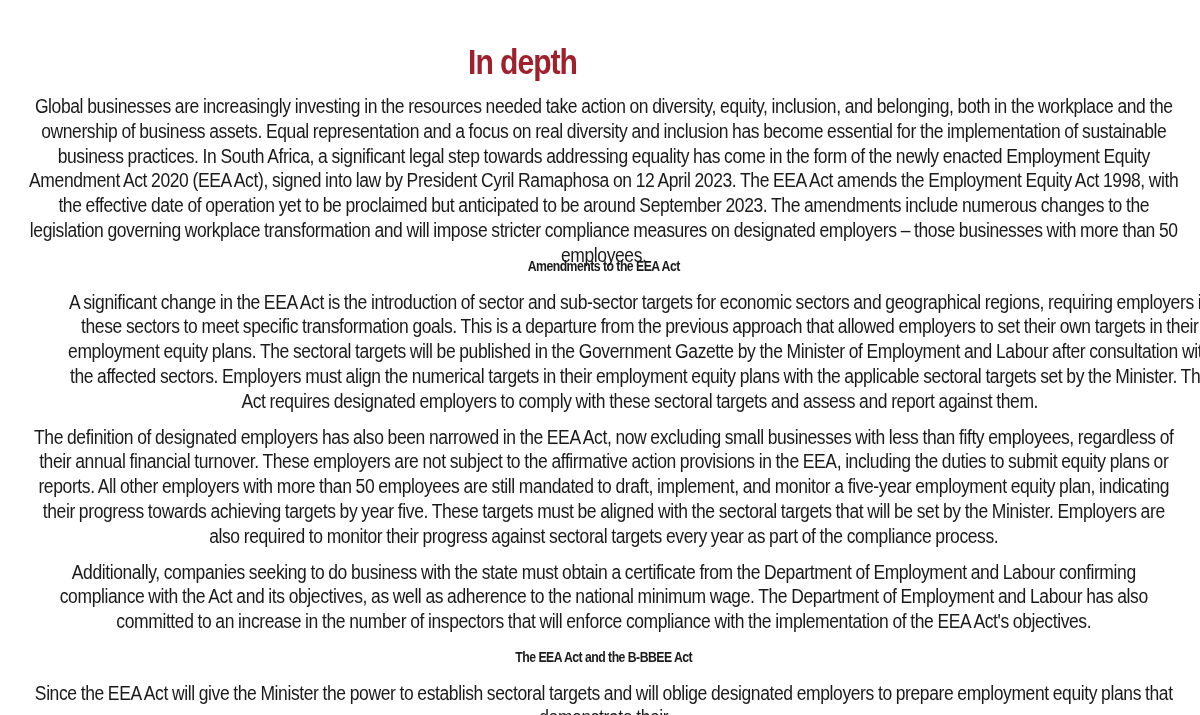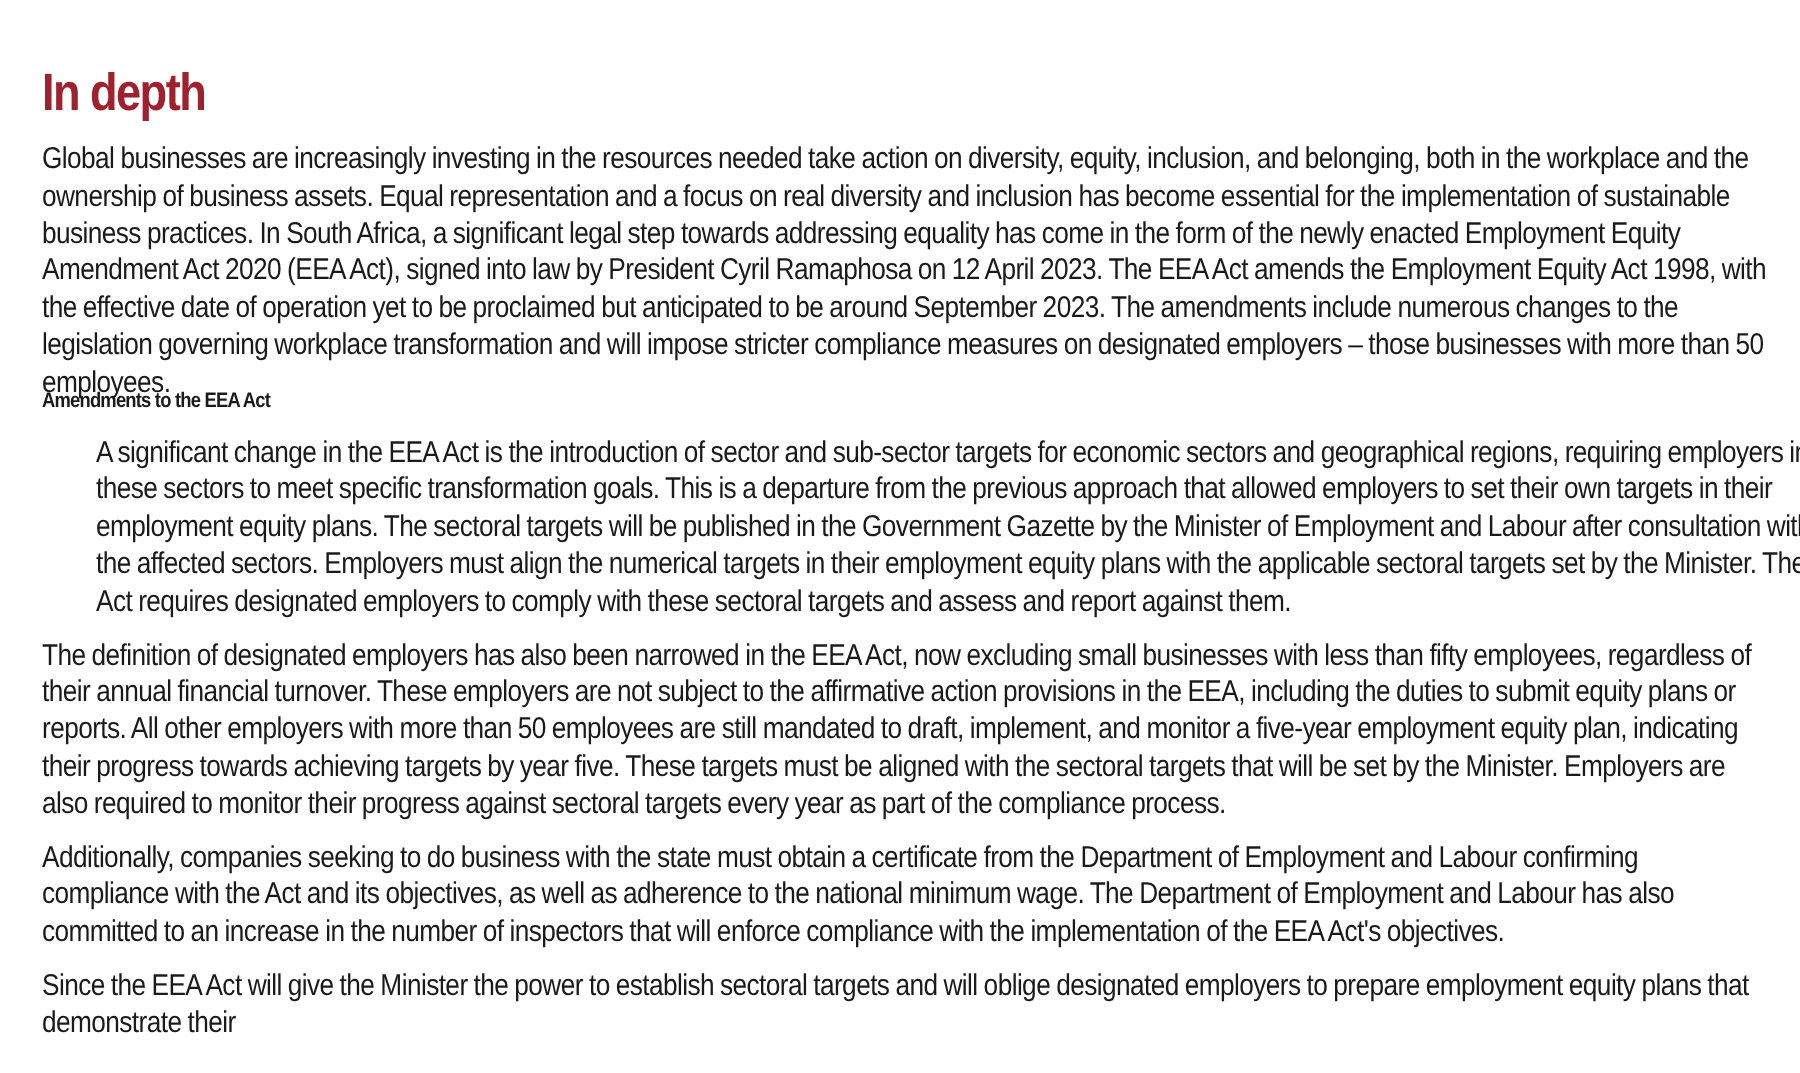--- a/index.html
+++ b/index.html
@@ -13,20 +13,21 @@
       overflow: hidden;
       position: relative;
     }
     .article {
       position: absolute;
       left: 28px;
       top: 40px;
       width: 1150px;
       color: #1a1a1a;
       font-family: "Liberation Sans", "DejaVu Sans", sans-serif;
+      text-align: center;
     }
     .title {
       margin: 0 0 10px 0;
       font-size: 35px;
       line-height: 44px;
       font-weight: bold;
       color: #a0212e;
       letter-spacing: -1.2px;
       transform: scaleX(0.86);
       transform-origin: left center;
@@ -72,17 +73,20 @@
   </p>
 
   <p class="para" style="height: 123.984px;">
     <span class="narrow">The definition of designated employers has also been narrowed in the EEA Act, now excluding small businesses with less than fifty employees, regardless of their annual financial turnover. These employers are not subject to the affirmative action provisions in the EEA, including the duties to submit equity plans or reports. All other employers with more than 50 employees are still mandated to draft, implement, and monitor a five-year employment equity plan, indicating their progress towards achieving targets by year five. These targets must be aligned with the sectoral targets that will be set by the Minister. Employers are also required to monitor their progress against sectoral targets every year as part of the compliance process.</span>
   </p>
 
   <p class="para" style="height: 74.3906px;">
     <span class="narrow">Additionally, companies seeking to do business with the state must obtain a certificate from the Department of Employment and Labour confirming compliance with the Act and its objectives, as well as adherence to the national minimum wage. The Department of Employment and Labour has also committed to an increase in the number of inspectors that will enforce compliance with the implementation of the EEA Act's objectives.</span>
   </p>
 
+  <h2 class="subhead" style="height: 24.7969px;">
+    <span class="narrow">The EEA Act and the B-BBEE Act</span>
+  </h2>
 
   <p class="para" style="height: 24.7969px;">
     <span class="narrow">Since the EEA Act will give the Minister the power to establish sectoral targets and will oblige designated employers to prepare employment equity plans that demonstrate their</span>
   </p>
 </div>
 
 </body></html>

